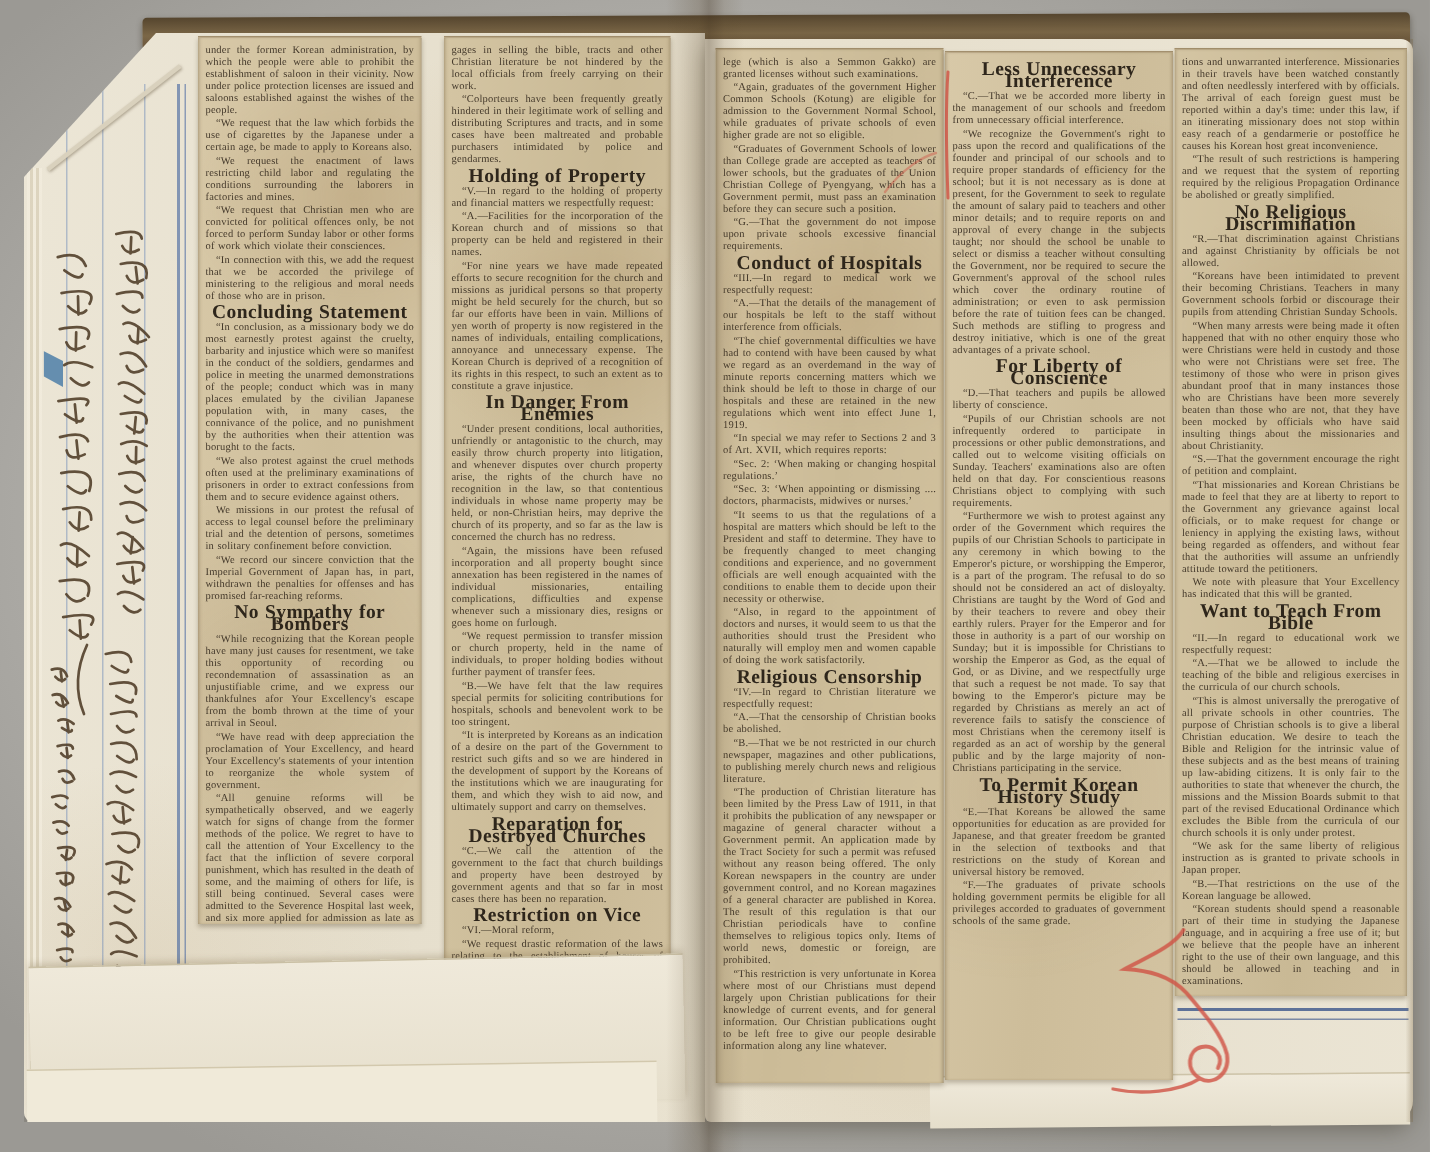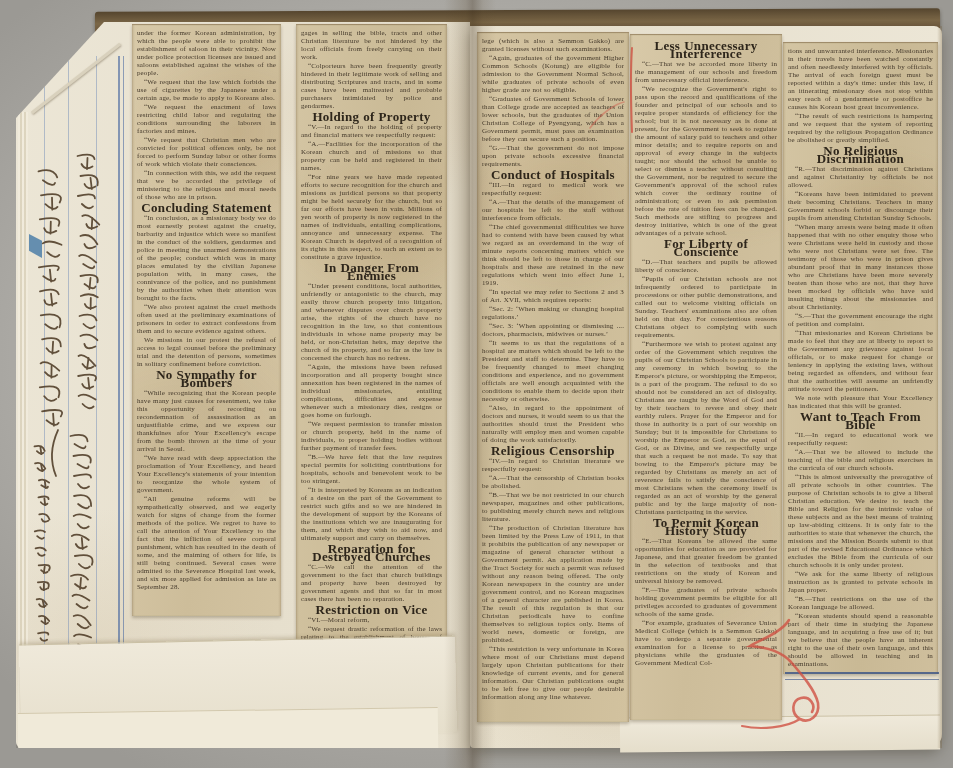--- a/index.html
+++ b/index.html
@@ -58,21 +58,21 @@
   .clip-col p{margin:0 0 1px 0;text-indent:7px;text-align:justify;}
   .clip-col p:first-child{text-indent:0;}
   .clip-col p.chead{text-indent:0;text-align:center;font-weight:bold;font-size:13px;
     letter-spacing:.3px;margin:3px 0 2px 0;color:#2e261b;}
   
   .colA{left:116px;top:2px;width:149px;height:592px;}
   .colB{left:280px;top:2px;width:151px;height:628px;}
   
   .colC{left:7px;top:6px;width:152px;height:690px;}
   .colD{left:160px;top:8px;width:152px;height:686px;}
-  .colE{left:313px;top:16px;width:155px;height:632px;}
+  .colE{left:313px;top:6px;width:155px;height:632px;}
   
   .blue-rule{position:absolute;left:315px;top:646px;width:154px;height:5px;
     border-top:2px solid rgba(47,76,134,.75);border-bottom:1px solid rgba(47,76,134,.6);}
   
   .fold-left{position:absolute;left:4px;top:618px;width:436px;height:96px;background:linear-gradient(#efe9da,#e6dfcc);
     border-top:1px solid #c9bfa4;transform:rotate(-1.2deg);box-shadow:0 -2px 4px rgba(120,100,65,.25);}
   .fold-left2{position:absolute;left:2px;top:688px;width:420px;height:40px;background:#f0ead9;
     border-top:1px solid #d2c8ad;transform:rotate(-.8deg);}
   .fold-right{position:absolute;left:150px;top:690px;width:320px;height:34px;background:linear-gradient(#efe9da,#e5decb);
     border-top:1px solid #cdc3a8;transform:rotate(-.5deg);}
@@ -249,20 +249,21 @@
     <div class="clip-col tone-a colA">
         <p>under the former Korean administration, by which the people were able to prohibit the establishment of saloon in their vicinity. Now under police protection licenses are issued and saloons established against the wishes of the people.</p>
         <p>“We request that the law which forbids the use of cigarettes by the Japanese under a certain age, be made to apply to Koreans also.</p>
         <p>“We request the enactment of laws restricting child labor and regulating the conditions surrounding the laborers in factories and mines.</p>
         <p>“We request that Christian men who are convicted for political offences only, be not forced to perform Sunday labor or other forms of work which violate their consciences.</p>
         <p>“In connection with this, we add the request that we be accorded the privilege of ministering to the religious and moral needs of those who are in prison.</p>
         <p class="chead">Concluding Statement</p>
         <p>“In conclusion, as a missionary body we do most earnestly protest against the cruelty, barbarity and injustice which were so manifest in the conduct of the soldiers, gendarmes and police in meeting the unarmed demonstrations of the people; conduct which was in many places emulated by the civilian Japanese population with, in many cases, the connivance of the police, and no punishment by the authorities when their attention was borught to the facts.</p>
         <p>“We also protest against the cruel methods often used at the preliminary examinations of prisoners in order to extract confessions from them and to secure evidence against others.</p>
         <p>We missions in our protest the refusal of access to legal counsel before the preliminary trial and the detention of persons, sometimes in solitary confinement before conviction.</p>
+        <p>“We record our sincere conviction that the Imperial Government of Japan has, in part, withdrawn the penalties for offenses and has promised far-reaching reforms.</p>
         <p class="chead">No Sympathy for Bombers</p>
         <p>“While recognizing that the Korean people have many just causes for resentment, we take this opportunity of recording ou recondemnation of assassination as an unjustifiable crime, and we express our thankfulnes afor Your Excellency's escape from the bomb thrown at the time of your arrival in Seoul.</p>
         <p>“We have read with deep appreciation the proclamation of Your Excellency, and heard Your Excellency's statements of your intention to reorganize the whole system of government.</p>
         <p>“All genuine reforms will be sympathetically observed, and we eagerly watch for signs of change from the former methods of the police. We regret to have to call the attention of Your Excellency to the fact that the infliction of severe corporal punishment, which has resulted in the death of some, and the maiming of others for life, is still being continued. Several cases were admitted to the Severence Hospital last week, and six more applied for admission as late as September 28.</p>
       </div>
     <div class="clip-col tone-b colB">
         <p>gages in selling the bible, tracts and other Christian literature be not hindered by the local officials from freely carrying on their work.</p>
         <p>“Colporteurs have been frequently greatly hindered in their legitimate work of selling and distributing Scriptures and tracts, and in some cases have been maltreated and probable purchasers intimidated by police and gendarmes.</p>
         <p class="chead">Holding of Property</p>
         <p>“V.—In regard to the holding of property and financial matters we respectfully request:</p>
@@ -313,21 +314,20 @@
         <p class="chead">Less Unnecessary Interference</p>
         <p>“C.—That we be accorded more liberty in the management of our schools and freedom from unnecessary official interference.</p>
         <p>“We recognize the Government's right to pass upon the record and qualifications of the founder and principal of our schools and to require proper standards of efficiency for the school; but it is not necessary as is done at present, for the Government to seek to regulate the amount of salary paid to teachers and other minor details; and to require reports on and approval of every change in the subjects taught; nor should the school be unable to select or dismiss a teacher without consulting the Government, nor be required to secure the Government's approval of the school rules which cover the ordinary routine of administration; or even to ask permission before the rate of tuition fees can be changed. Such methods are stifling to progress and destroy initiative, which is one of the great advantages of a private school.</p>
         <p class="chead">For Liberty of Conscience</p>
         <p>“D.—That teachers and pupils be allowed liberty of conscience.</p>
         <p>“Pupils of our Christian schools are not infrequently ordered to participate in processions or other public demonstrations, and called out to welcome visiting officials on Sunday. Teachers' examinations also are often held on that day. For conscientious reasons Christians object to complying with such requirements.</p>
         <p>“Furthermore we wish to protest against any order of the Government which requires the pupils of our Christian Schools to participate in any ceremony in which bowing to the Emperor's picture, or worshipping the Emperor, is a part of the program. The refusal to do so should not be considered an act of disloyalty. Christians are taught by the Word of God and by their teachers to revere and obey their earthly rulers. Prayer for the Emperor and for those in authority is a part of our worship on Sunday; but it is impossible for Christians to worship the Emperor as God, as the equal of God, or as Divine, and we respectfully urge that such a request be not made. To say that bowing to the Emperor's picture may be regarded by Christians as merely an act of reverence fails to satisfy the conscience of most Christians when the ceremony itself is regarded as an act of worship by the general public and by the large majority of non-Christians participating in the service.</p>
         <p class="chead">To Permit Korean History Study</p>
         <p>“E.—That Koreans be allowed the same opportunities for education as are provided for Japanese, and that greater freedom be granted in the selection of textbooks and that restrictions on the study of Korean and universal history be removed.</p>
         <p>“F.—The graduates of private schools holding government permits be eligible for all privileges accorded to graduates of government schools of the same grade.</p>
-        <p>“For example, graduates of Severance Union Medical College (which is a Semmon Gakko) have to undergo a separate governmental examination for a license to practise as physicians while the graduates of the Government Medical Col-</p>
       </div>
     <div class="clip-col tone-b colE">
         <p>tions and unwarranted interference. Missionaries in their travels have been watched constantly and often needlessly interfered with by officials. The arrival of each foreign guest must be reported within a day's time: under this law, if an itinerating missionary does not stop within easy reach of a gendarmerie or postoffice he causes his Korean host great inconvenience.</p>
         <p>“The result of such restrictions is hampering and we request that the system of reporting required by the religious Propagation Ordinance be abolished or greatly simplified.</p>
         <p class="chead">No Religious Discrimination</p>
         <p>“R.—That discrimination against Christians and against Christianity by officials be not allowed.</p>
         <p>“Koreans have been intimidated to prevent their becoming Christians. Teachers in many Government schools forbid or discourage their pupils from attending Christian Sunday Schools.</p>
         <p>“When many arrests were being made it often happened that with no other enquiry those who were Christians were held in custody and those who were not Christians were set free. The testimony of those who were in prison gives abundant proof that in many instances those who are Christians have been more severely beaten than those who are not, that they have been mocked by officials who have said insulting things about the missionaries and about Christianity.</p>
         <p>“S.—That the government encourage the right of petition and complaint.</p>
         <p>“That missionaries and Korean Christians be made to feel that they are at liberty to report to the Government any grievance against local officials, or to make request for change or leniency in applying the existing laws, without being regarded as offenders, and without fear that the authorities will assume an unfriendly attitude toward the petitioners.</p>

